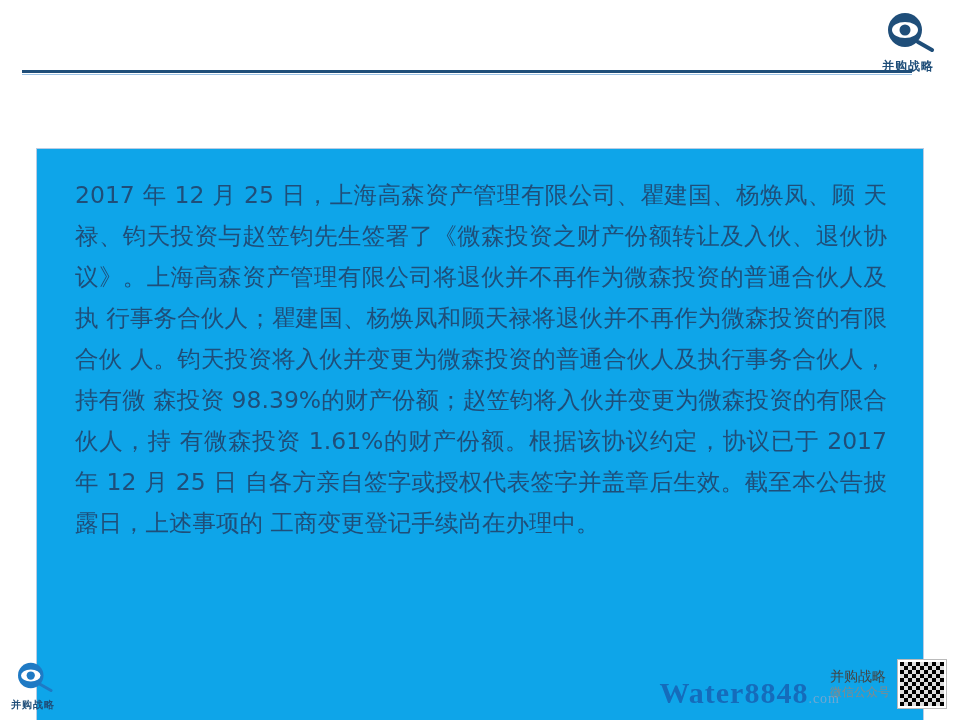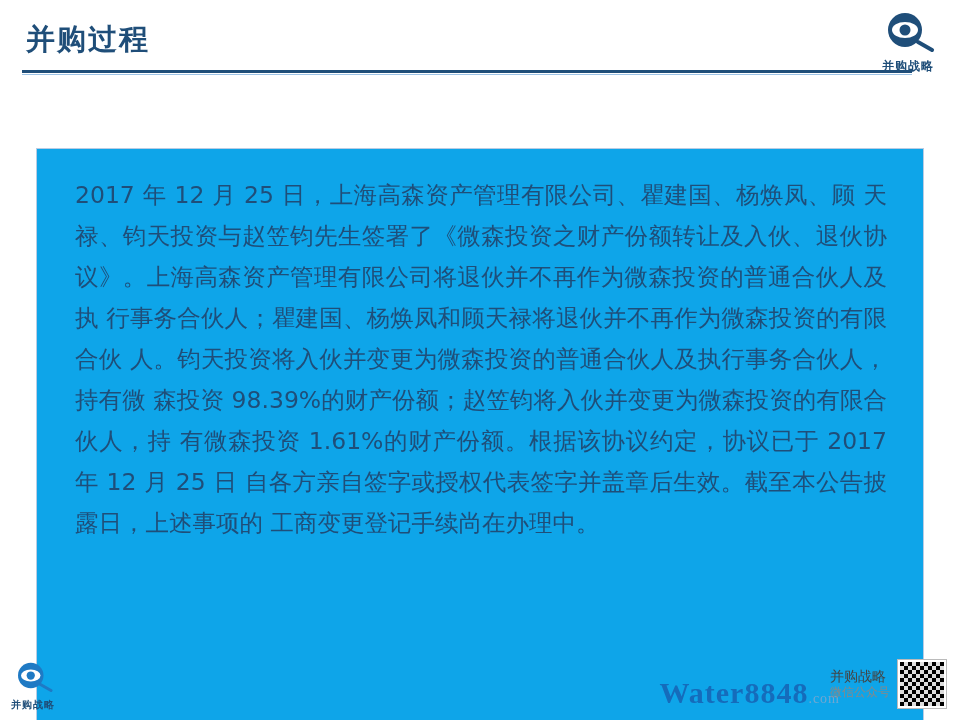--- a/index.html
+++ b/index.html
@@ -167,21 +167,20 @@
     font-family: "DejaVu Sans", sans-serif;
     letter-spacing: 4px;
     margin-top: -2px;
     opacity: 0.92;
   }
 </style>
 </head>
 <body>
 
 <div class="slide-header">
-  <div class="header-title">并购过程</div>
   <div class="header-rule"></div>
   <div class="header-rule-thin"></div>
 
   <div class="logo-mark logo-top">
     <span class="logo-eye">
       <svg width="60" height="40" viewBox="0 0 60 40" aria-hidden="true">
         <circle cx="27" cy="18" r="17" fill="#1f4e79"></circle>
         <ellipse cx="27" cy="18" rx="13" ry="8" fill="#ffffff"></ellipse>
         <circle cx="27" cy="18" r="5.5" fill="#1f4e79"></circle>
         <path d="M40 30 L54 38" stroke="#1f4e79" stroke-width="4" stroke-linecap="round"></path>

